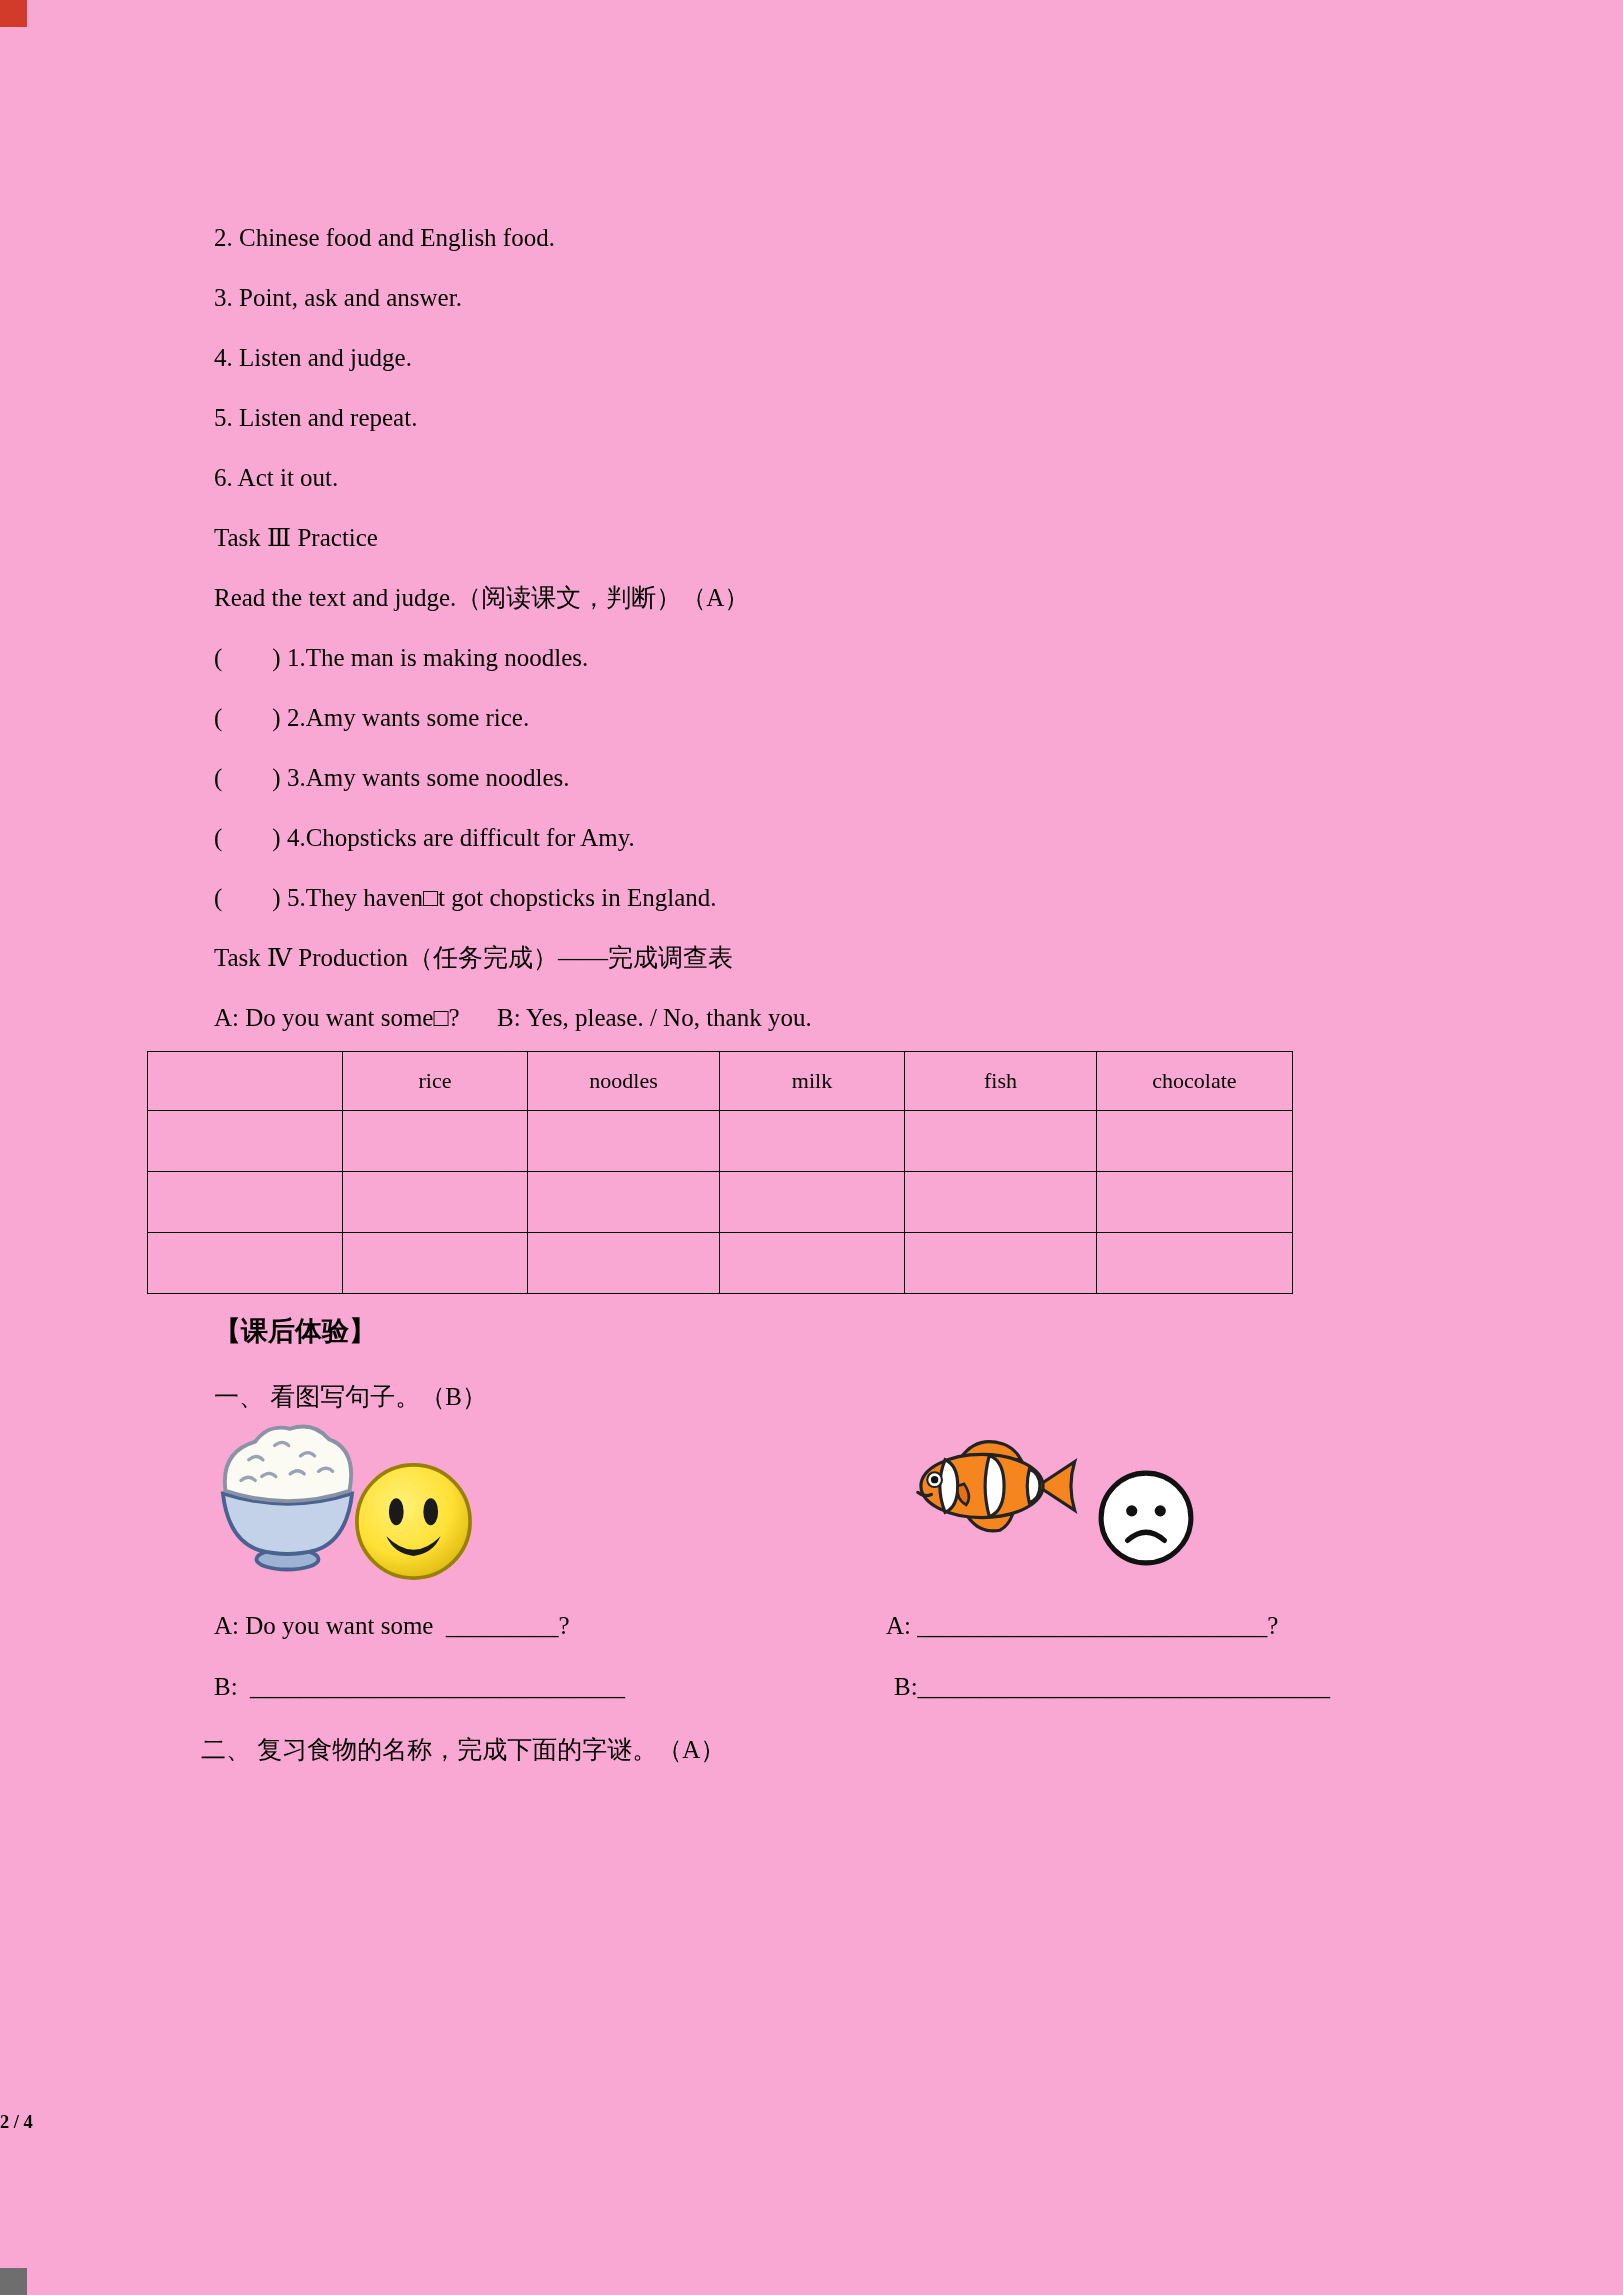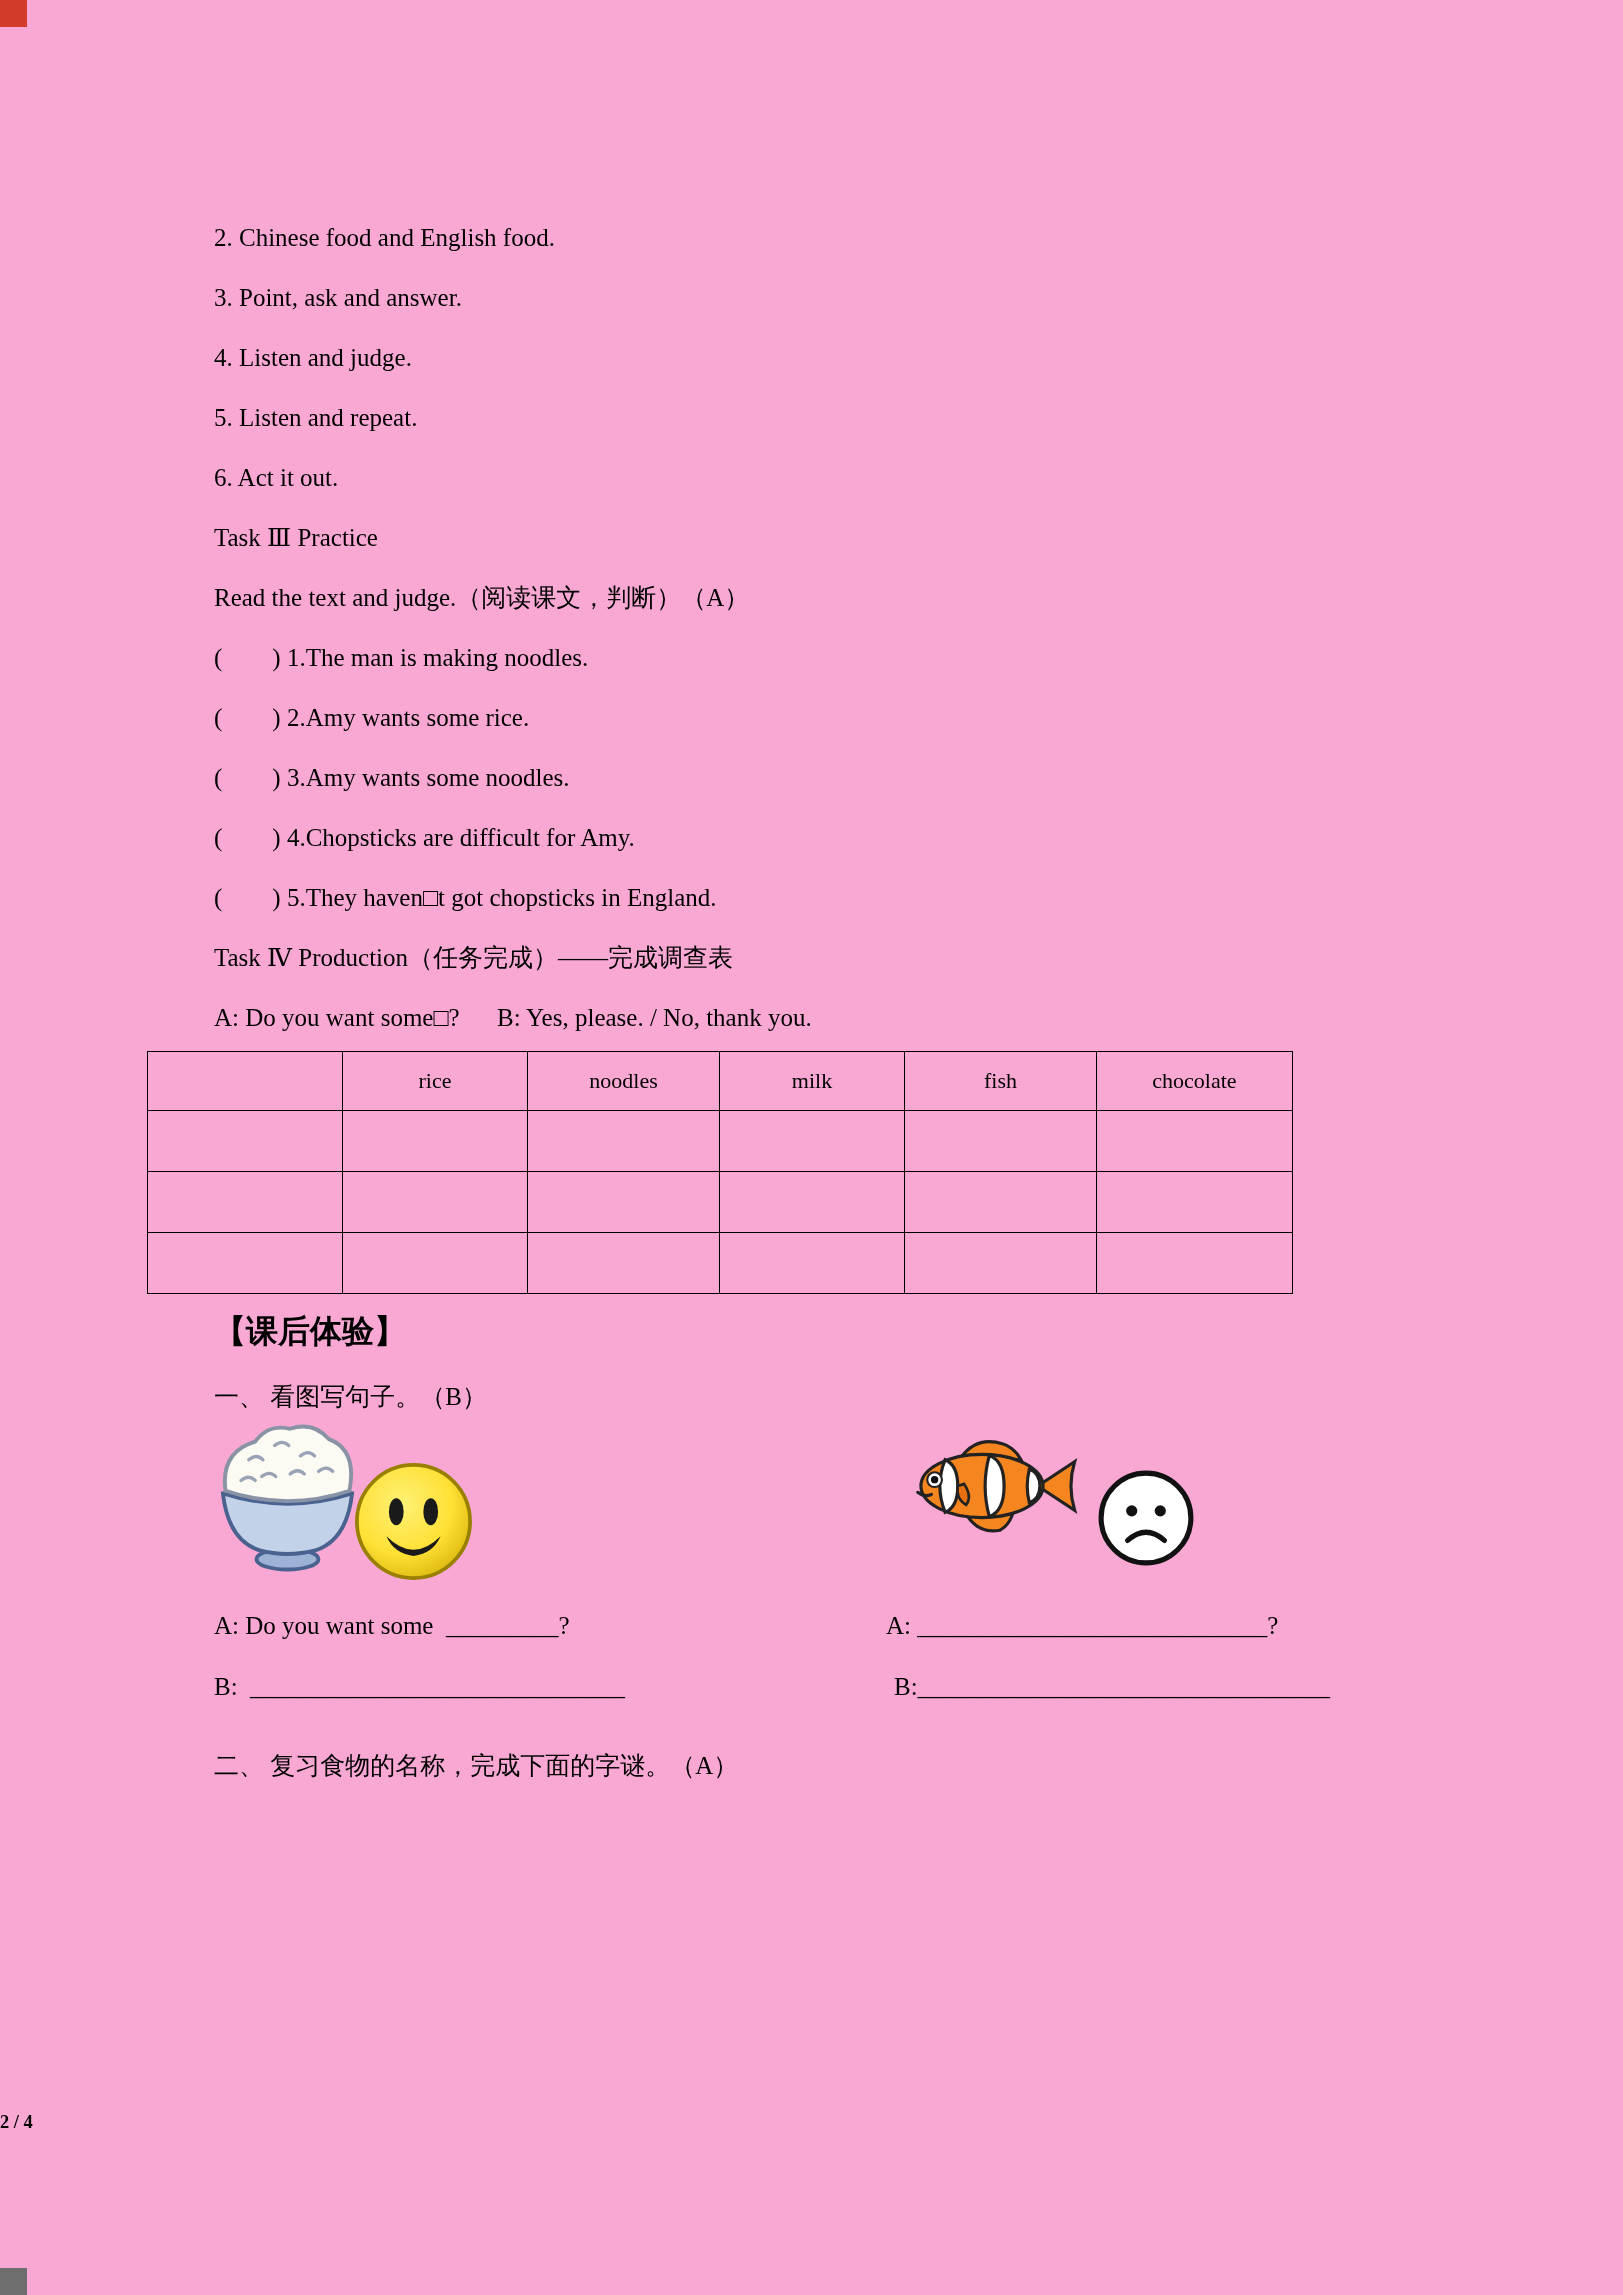--- a/index.html
+++ b/index.html
@@ -30,21 +30,21 @@
     border:1.4px solid #000;
     font-size:22px;font-weight:normal;
     text-align:center;vertical-align:middle;
     padding:0;
   }
   table.survey thead tr{height:59px;}
   table.survey tbody tr{height:61px;}
 
   .abs{position:absolute;white-space:pre-wrap;font-size:25px;line-height:35px;}
   .bold{font-weight:bold;}
-  .sec-title{font-size:32px;}
+  .sec-title{font-size:27px;}
   .footer{
     position:absolute;left:0;top:2112px;width:100%;
     text-align:left;font-size:18.4px;font-weight:bold;
   }
   .img-wrap{position:absolute;}
   .img-wrap svg{display:block;width:100%;height:100%;}
 </style>
 </head>
 <body>
 
@@ -178,18 +178,18 @@
       <circle cx="64" cy="43" r="5.5" fill="#111"></circle>
       <path d="M32 72 Q50 56 68 72" fill="none" stroke="#111" stroke-width="5" stroke-linecap="round"></path>
     </svg>
   </div>
 
   <div class="abs" style="left:214px;top:1608px;">A: Do you want some  _________?</div>
   <div class="abs" style="left:886px;top:1608px;">A: ____________________________?</div>
   <div class="abs" style="left:214px;top:1669px;">B:  ______________________________</div>
   <div class="abs" style="left:894px;top:1669px;">B:_________________________________</div>
 
-  <div class="abs" style="left:214px;top:1732px;margin-top:16px;">二、 复习食物的名称，完成下面的字谜。（A）</div>
+  <div class="abs" style="left:201px;top:1732px;">二、 复习食物的名称，完成下面的字谜。（A）</div>
 
   <div class="footer">2 / 4</div>
 
 </div>
 
 
 </body></html>

